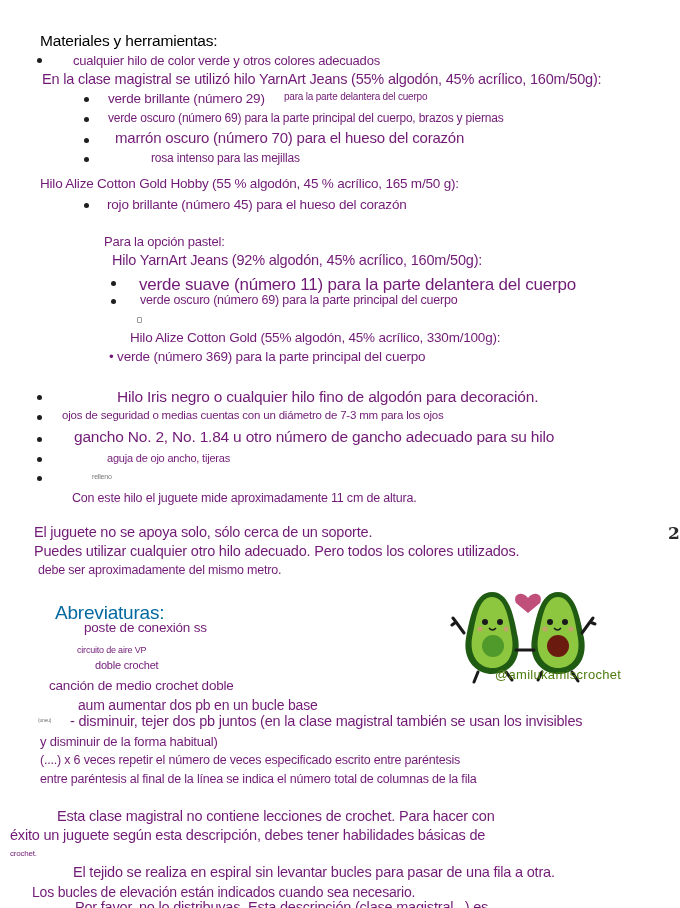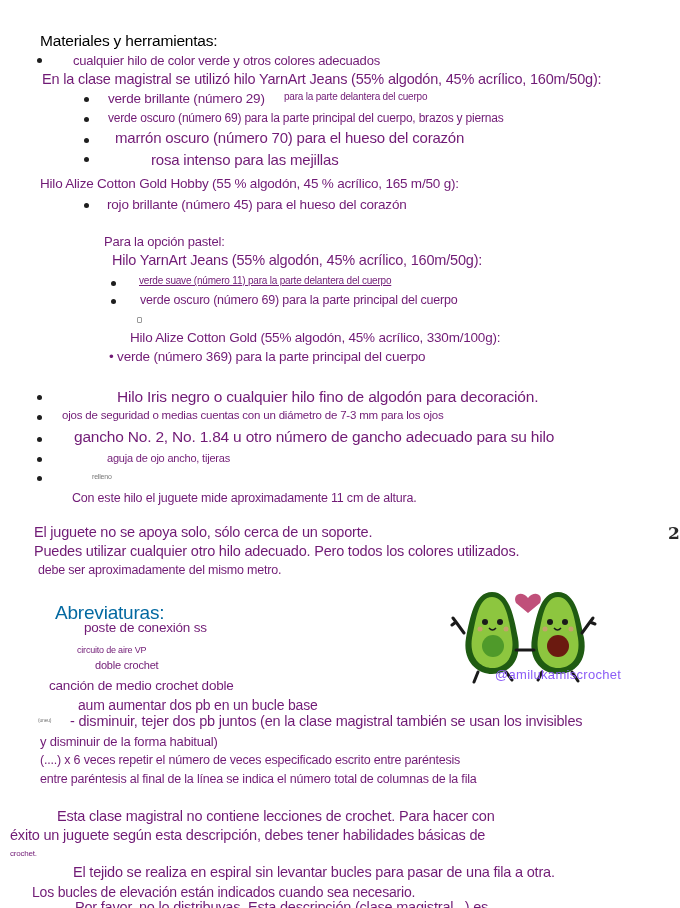--- a/index.html
+++ b/index.html
@@ -7,21 +7,21 @@
     width: 680px; height: 908px; overflow: hidden; position: relative;
     background: #ffffff; color: #3a3a3a;
     font-family: "Liberation Sans", "DejaVu Sans", sans-serif;
   }
   .line { position: absolute; white-space: nowrap; line-height: 1; color: #701a75; letter-spacing: -0.2px; }
   .bullet { position: absolute; width: 5px; height: 5px; border-radius: 50%; background: #1e1e1e; }
   .num2 { position: absolute; font-family: "DejaVu Serif", "Liberation Serif", serif; font-weight: bold; color: #2a2a2a; }
   .tiny { color: #777; }
   .smallsq { position: absolute; width: 3px; height: 4px; border: 1px solid #999; border-radius: 1px; }
   .avocados { position: absolute; left: 450px; top: 578px; width: 220px; height: 110px; }
-  .watermark { position: absolute; left: 495px; top: 667px; font-size: 13px; color: #8b5cf6; white-space: nowrap; letter-spacing: 0.3px; }
+  .watermark { position: absolute; left: 495px; top: 667px; font-size: 13px; color: #4d7c0f; white-space: nowrap; letter-spacing: 0.3px; }
 </style>
 </head>
 <body>
 
 <div class="line" style="left:40px;top:33px;font-size:15.5px;color:#000000;">Materiales y herramientas:</div>
 
 <span class="bullet" style="left:37px;top:58px;"></span>
 <div class="line" style="left:73px;top:54px;font-size:13px;">cualquier hilo de color verde y otros colores adecuados</div>
 
 <div class="line" style="left:42px;top:72px;font-size:14.5px;">En la clase magistral se utilizó hilo YarnArt Jeans (55% algodón, 45% acrílico, 160m/50g):</div>
@@ -30,32 +30,32 @@
 <div class="line" style="left:108px;top:92px;font-size:13.5px;">verde brillante (número 29)</div>
 <div class="line" style="left:284px;top:92px;font-size:10px;">para la parte delantera del cuerpo</div>
 
 <span class="bullet" style="left:84px;top:117px;"></span>
 <div class="line" style="left:108px;top:112px;font-size:12px;">verde oscuro (número 69) para la parte principal del cuerpo, brazos y piernas</div>
 
 <span class="bullet" style="left:84px;top:138px;"></span>
 <div class="line" style="left:115px;top:130px;font-size:15px;">marrón oscuro (número 70) para el hueso del corazón</div>
 
 <span class="bullet" style="left:84px;top:157px;"></span>
-<div class="line" style="left:111px;top:152px;font-size:15px;padding-left:40px;">rosa intenso para las mejillas</div>
+<div class="line" style="left:111px;top:152px;font-size:12px;padding-left:40px;">rosa intenso para las mejillas</div>
 
 <div class="line" style="left:40px;top:177px;font-size:13.5px;">Hilo Alize Cotton Gold Hobby (55 % algodón, 45 % acrílico, 165 m/50 g):</div>
 
 <span class="bullet" style="left:84px;top:203px;"></span>
 <div class="line" style="left:107px;top:198px;font-size:13.5px;">rojo brillante (número 45) para el hueso del corazón</div>
 
 <div class="line" style="left:104px;top:235px;font-size:13px;">Para la opción pastel:</div>
-<div class="line" style="left:112px;top:253px;font-size:14.5px;">Hilo YarnArt Jeans (55% algodón, 45% acrílico, 160m/50g):</div>
+<div class="line" style="left:112px;top:253px;font-size:14.5px;">Hilo YarnArt Jeans (92% algodón, 45% acrílico, 160m/50g):</div>
 
 <span class="bullet" style="left:111px;top:281px;"></span>
-<div class="line" style="left:139px;top:276px;font-size:10px;text-decoration:underline;">verde suave (número 11) para la parte delantera del cuerpo</div>
+<div class="line" style="left:139px;top:276px;font-size:17px;">verde suave (número 11) para la parte delantera del cuerpo</div>
 
 <span class="bullet" style="left:111px;top:299px;"></span>
 <div class="line" style="left:140px;top:294px;font-size:12.5px;">verde oscuro (número 69) para la parte principal del cuerpo</div>
 
 <span class="smallsq" style="left:137px;top:317px;"></span>
 
 <div class="line" style="left:130px;top:331px;font-size:13.5px;">Hilo Alize Cotton Gold (55% algodón, 45% acrílico, 330m/100g):</div>
 <div class="line" style="left:109px;top:350px;font-size:13.5px;">• verde (número 369) para la parte principal del cuerpo</div>
 
 <span class="bullet" style="left:37px;top:395px;"></span>

